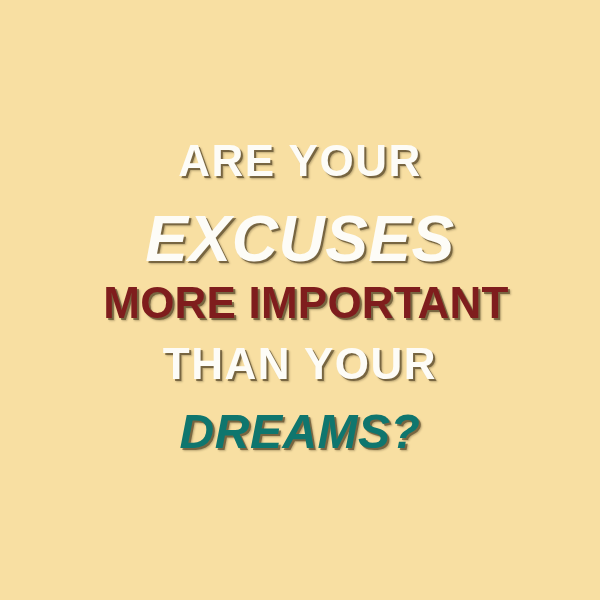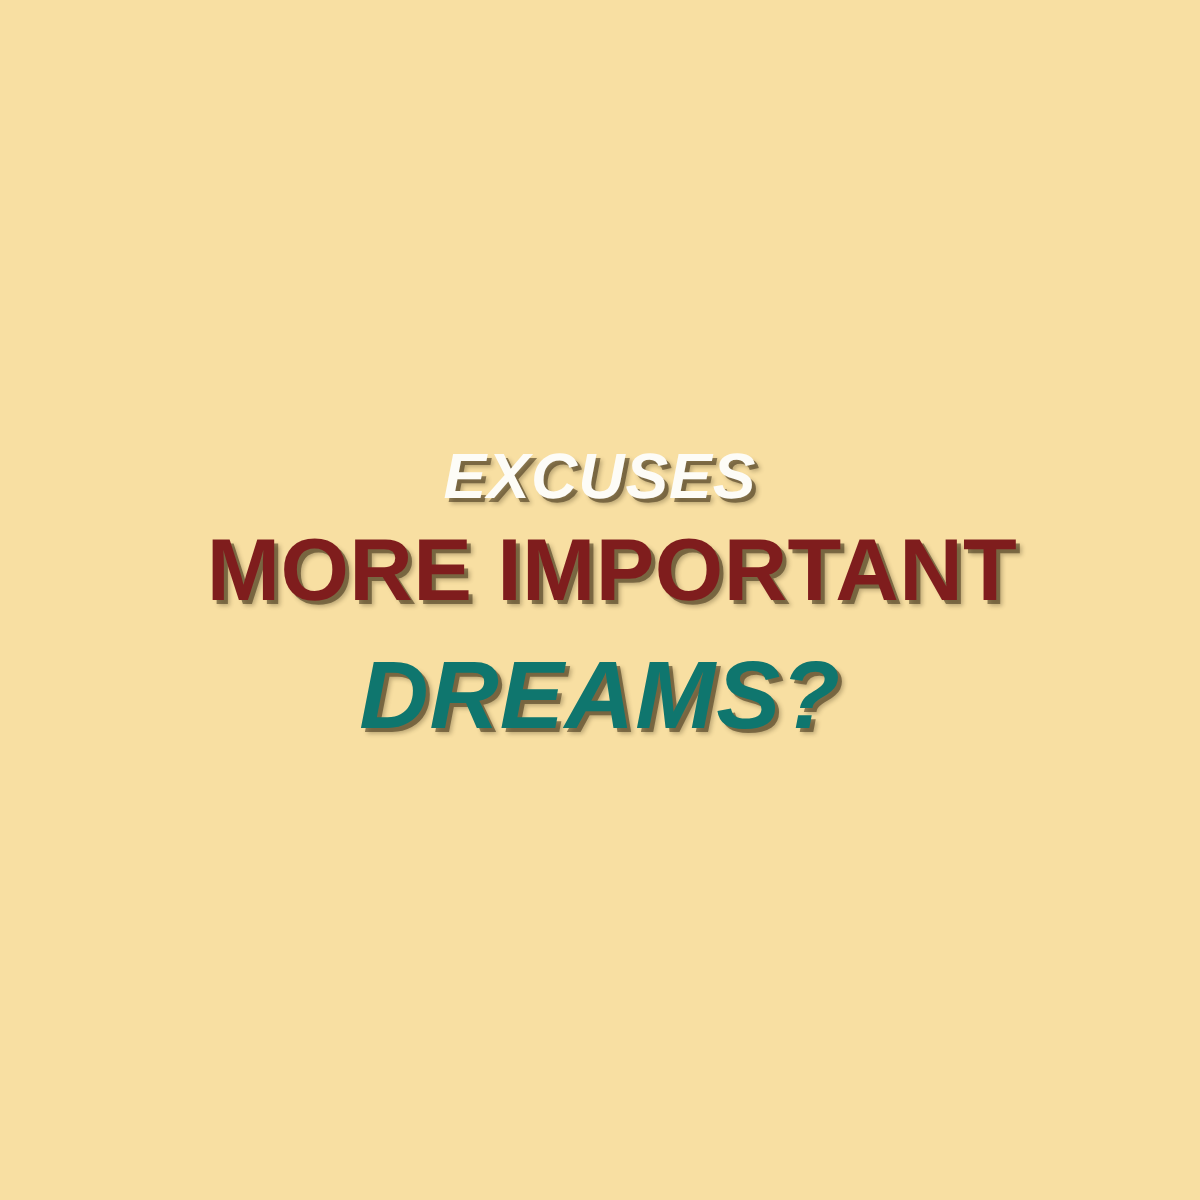--- a/index.html
+++ b/index.html
@@ -50,21 +50,21 @@
 
   
   .line-1 {
     font-size: 44px;
     letter-spacing: 1.5px;
     margin-bottom: 24px;
   }
 
   
   .line-2 {
-    font-size: 32px;
+    font-size: 64px;
     font-style: italic;
     letter-spacing: 0.5px;
     margin-bottom: 10px;
   }
 
   
   .line-3 {
     font-size: 44px;
     letter-spacing: 0.2px;
     margin-bottom: 17px;
@@ -85,22 +85,24 @@
     margin-bottom: 0;
   }
 </style>
 </head>
 <body>
 
 <div id="quote-canvas" style="background: rgb(248, 223, 162);">
 
   <div id="quote-block">
 
+    <span class="quote-line line-1" style="color: rgb(253, 252, 247);">ARE YOUR</span>
 
     <span class="quote-line line-2" style="color: rgb(253, 252, 247);">EXCUSES</span>
 
     <span class="quote-line line-3" style="color: #7f1d1d; padding-left: 12px;">MORE IMPORTANT</span>
 
+    <span class="quote-line line-4" style="color: rgb(253, 252, 247);">THAN YOUR</span>
 
     <span class="quote-line line-5" style="color: #0f766e;">DREAMS?</span>
 
   </div>
 </div>
 
 </body></html>

